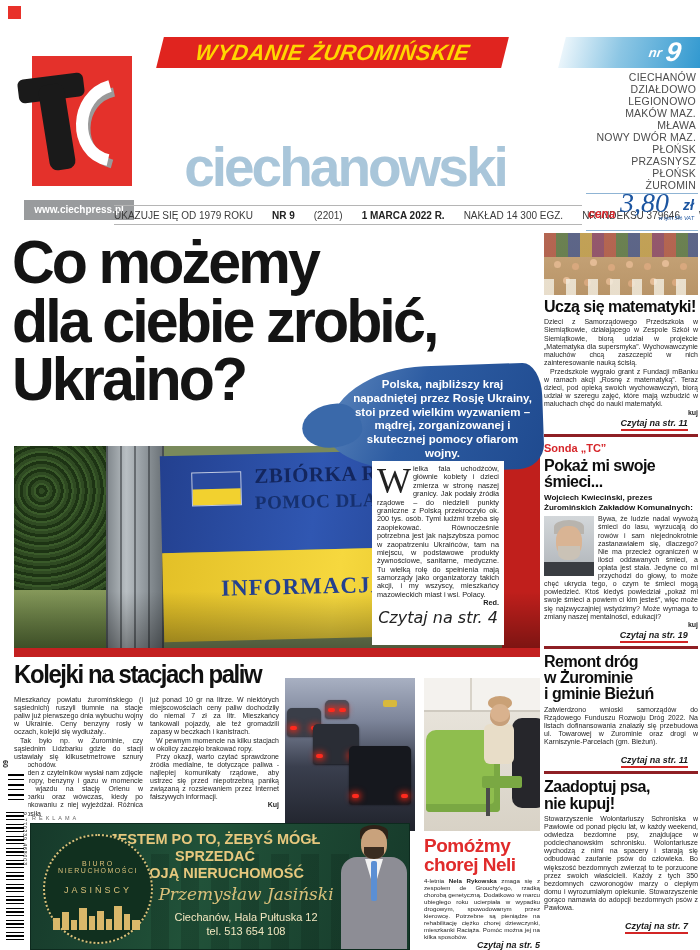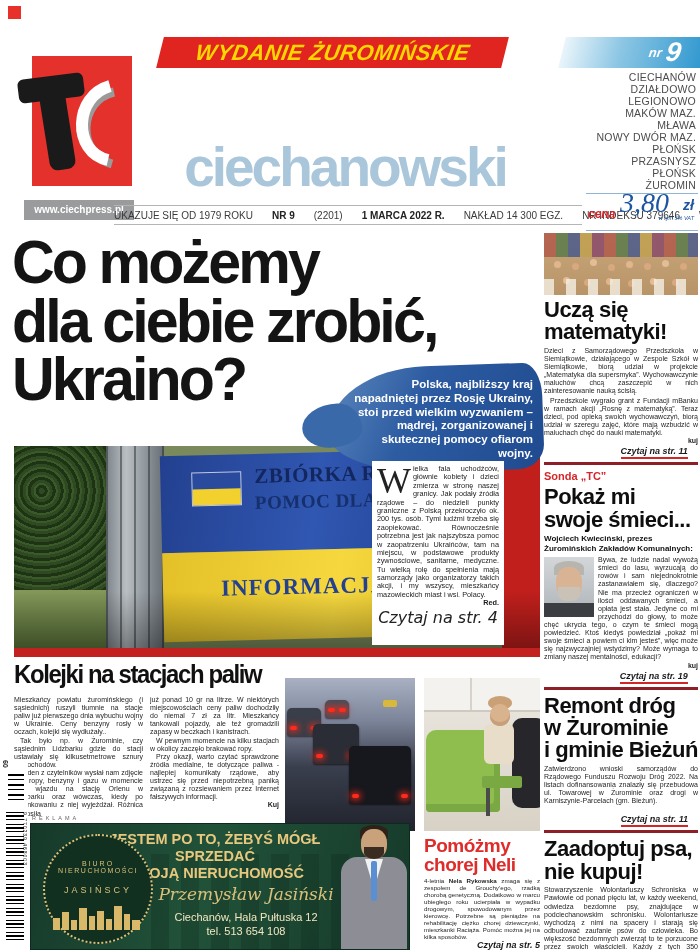--- a/index.html
+++ b/index.html
@@ -39,21 +39,21 @@
 
   
   .main-headline { position:absolute; left:12px; top:233px; width:545px; font-size:61px; font-weight:900;
     color:#141414; line-height:0.96; letter-spacing:-3px; transform:scaleX(0.97); transform-origin:left top; z-index:2;}
   .standfirst { position:absolute; left:328px; top:366px; width:215px; height:106px; z-index:6; }
   .standfirst .blob { position:absolute; inset:0; background:linear-gradient(115deg,#5d87bd,#2d5ca2 40%,#1f4a8f);
     border-radius:52% 10% 14% 58% / 70% 36% 26% 44%; transform:rotate(-2deg); }
   .standfirst .blob::before { content:""; position:absolute; left:-26px; top:34px; width:60px; height:44px;
     background:#3a69aa; border-radius:60% 40% 55% 45%/55% 60% 40% 45%; }
   .standfirst p { position:relative; padding:12px 10px 0 24px; color:#fff; font-weight:bold; font-size:11.5px;
-    line-height:1.2; text-align:right; }
+    line-height:1.2; text-align:center; }
   .lead-photo { position:absolute; left:14px; top:446px; width:526px; height:202px; overflow:hidden; background:#7a8a5c; z-index:1;}
   .hedge { position:absolute; left:0; top:0; width:92px; height:150px;
     background:repeating-radial-gradient(circle at 30% 30%, #2f4a22 0 3px, #1d3314 3px 6px, #3a5a2a 6px 8px); }
   .grass { position:absolute; left:0; bottom:0; width:94px; height:58px; background:linear-gradient(#85985a,#5f7a3d); }
   .gate { position:absolute; left:92px; top:0; width:58px; height:100%;
     background:linear-gradient(90deg,#7d8489 0%,#b9bfc3 35%,#9aa1a6 60%,#686f74 100%); }
   .gate::after { content:""; position:absolute; inset:0;
     background:repeating-linear-gradient(90deg, rgba(40,44,48,0.5) 0 2px, transparent 2px 14px); }
   .banner { position:absolute; left:148px; top:6px; width:346px; height:186px; transform:rotate(-1.4deg); }
   .banner-top { height:52%; background:linear-gradient(100deg,#23408f,#3057b2 45%,#1d3a85); position:relative; }
@@ -167,21 +167,21 @@
   .math-photo { width:154px; height:62px; position:relative; overflow:hidden;
     background:linear-gradient(#caa87c,#b89468); }
   .math-photo .band { position:absolute; left:0; top:0; width:100%; height:24px; opacity:0.85;
     background:repeating-linear-gradient(90deg,#b05a4a 0 12px,#5a7a4a 12px 24px,#4a5a8a 24px 36px,#c0a050 36px 48px,#8a4a6a 48px 60px); }
   .math-photo .kids { position:absolute; left:10px; top:28px; width:7px; height:7px; border-radius:50%; background:#e0b68e;
     box-shadow:18px 2px 0 #d8a87e, 36px -2px 0 #e4bc96, 54px 3px 0 #d8a87e, 72px 0 0 #e0b68e,
       90px 2px 0 #d8a87e, 108px -1px 0 #e4bc96, 126px 2px 0 #d8a87e, 9px 16px 0 #e4bc96,
       30px 18px 0 #d8a87e, 52px 17px 0 #e0b68e, 74px 19px 0 #d8a87e, 96px 17px 0 #e4bc96, 118px 18px 0 #d8a87e; }
   .math-photo .papers { position:absolute; left:0; bottom:0; width:100%; height:16px; opacity:0.8;
     background:repeating-linear-gradient(90deg,#f4f0e4 0 10px, transparent 10px 22px); }
-  .sb-head { font-size:22px; font-weight:900; line-height:1.02; letter-spacing:-0.5px; color:#0e0e0e; margin:4px 0 3px 0; }
+  .sb-head { font-size:16px; font-weight:900; line-height:1.02; letter-spacing:-0.5px; color:#0e0e0e; margin:4px 0 3px 0; }
   .sb-head span { display:block; }
   .sb-body { font-size:7px; line-height:1.16; text-align:justify; color:#1e1e1e; }
   .sb-body p + p { text-indent:6px; margin-top:1px; }
   .sb-author { float:right; font-weight:bold; }
   .sb-more { text-align:right; padding-right:10px; margin:3px 0 2px 0; }
   .sb-divider { height:3px; background:#8e1f24; margin:3px 0 5px 0; }
   .sonda-label { color:#d6262a; font-weight:bold; font-size:11px; margin-bottom:1px; }
   .sonda-intro { font-weight:bold; font-size:8px; line-height:1.2; margin:2px 0 3px 0; color:#111; }
   .sonda-portrait { float:left; width:50px; height:60px; margin:1px 4px 1px 0; position:relative; overflow:hidden;
     background:linear-gradient(#d3d7da,#aeb3b8); }

